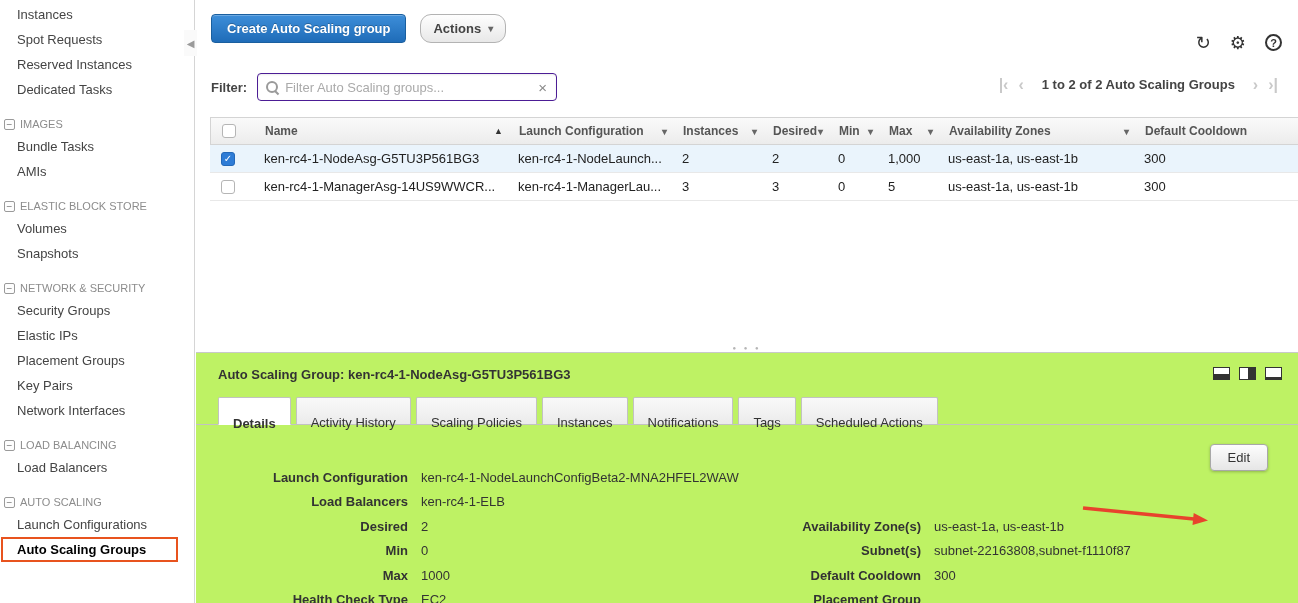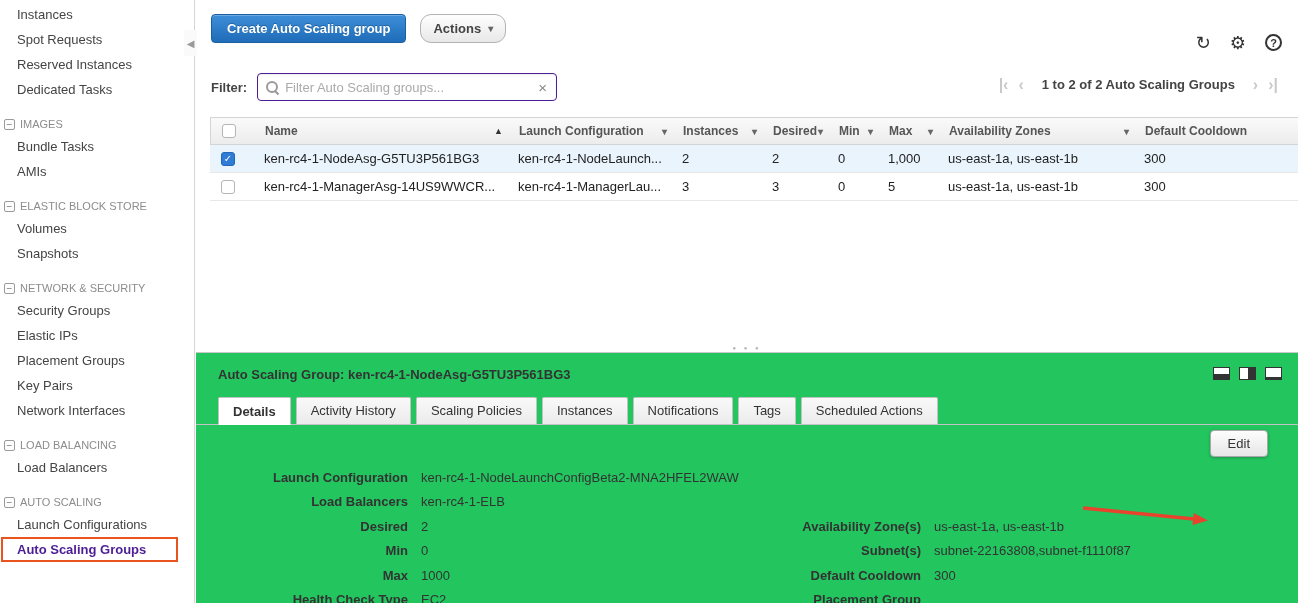--- a/index.html
+++ b/index.html
@@ -24,21 +24,21 @@
   .nav-header {
     margin-top:12px; padding:4px 0 4px 4px; font-size:11px; color:#8c8c8c;
     display:flex; align-items:center; gap:5px; cursor:pointer; white-space:nowrap;
   }
   .collapse-box {
     display:inline-flex; width:11px; height:11px; border:1px solid #9a9a9a;
     border-radius:2px; align-items:center; justify-content:center;
     font-size:10px; line-height:9px; color:#777; background:#fdfdfd;
   }
   .nav-item.highlighted {
-    font-weight:bold; color:#4c1d95;
+    font-weight:bold; color:#000000;
     border:2px solid #e8531e;
     margin:0 16px 0 1px; padding:3px 0 3px 14px;
   }
   .sidebar-collapse {
     position:absolute; left:184px; top:30px; width:13px; height:26px;
     color:#9a9a9a; font-size:10px; display:flex; align-items:center; justify-content:center;
     cursor:pointer; background:#fafafa;
   }
 
   
@@ -125,48 +125,48 @@
   .checkbox {
     width:14px; height:14px; border:1px solid #b5b5b5; border-radius:3px; background:#fff;
     display:flex; align-items:center; justify-content:center; cursor:pointer;
     font-size:10px; color:#fff;
   }
   .checkbox.checked { background:#2e7cd6; border-color:#2368b8; }
 
   
   .detail-panel {
     position:absolute; left:0; right:0; top:352px; bottom:0;
-    border-top:1px solid #c9c9c9; background:#22c55e;
+    border-top:1px solid #c9c9c9; background:#bef264;
   }
   .drag-handle {
     position:absolute; top:-8px; left:50%; transform:translateX(-50%);
     background:#fff; padding:0 8px; color:#b5b5b5; font-size:6px; letter-spacing:3px; cursor:row-resize;
   }
   .detail-title { padding:14px 0 0 22px; font-weight:bold; font-size:13px; color:#333; }
   .layout-icons { position:absolute; right:16px; top:14px; display:flex; gap:9px; }
   .layout-icons svg { cursor:pointer; display:block; }
 
   .tabs-bar {
     margin-top:15px; padding-left:22px; border-bottom:1px solid #c2c2c2;
     display:flex; gap:5px; height:28px; align-items:flex-end;
   }
   .tab {
-    padding:0 14px; height:27px; line-height:26px;
+    padding:12px 14px; height:27px; line-height:26px;
     background:linear-gradient(#f9f9f9,#ebebeb);
     border:1px solid #c2c2c2; border-bottom:none;
     border-radius:2px 2px 0 0; color:#333; cursor:pointer; white-space:nowrap;
   }
   .tab.active {
     background:#fff; font-weight:bold; margin-bottom:-1px; height:28px; line-height:27px;
     border-bottom:1px solid #fff;
   }
 
   .detail-body { position:relative; padding:40px 0 0 22px; }
   .btn-edit {
-    position:absolute; top:5px; right:30px;
+    position:absolute; top:19px; right:30px;
     background:linear-gradient(#fdfdfd,#e6e6e6);
     border:1px solid #a8a8a8; border-radius:4px;
     font-size:13px; color:#333; padding:5px 17px; cursor:pointer;
     box-shadow:0 1px 3px rgba(0,0,0,.25);
   }
   .annotation-arrow { position:absolute; top:78px; left:885px; width:140px; height:30px; pointer-events:none; }
 
   .field-row { display:flex; height:24.5px; align-items:center; }
   .field-label { width:190px; text-align:right; font-weight:bold; color:#333; flex:none; white-space:nowrap; }
   .field-value { margin-left:13px; color:#333; white-space:nowrap; }

